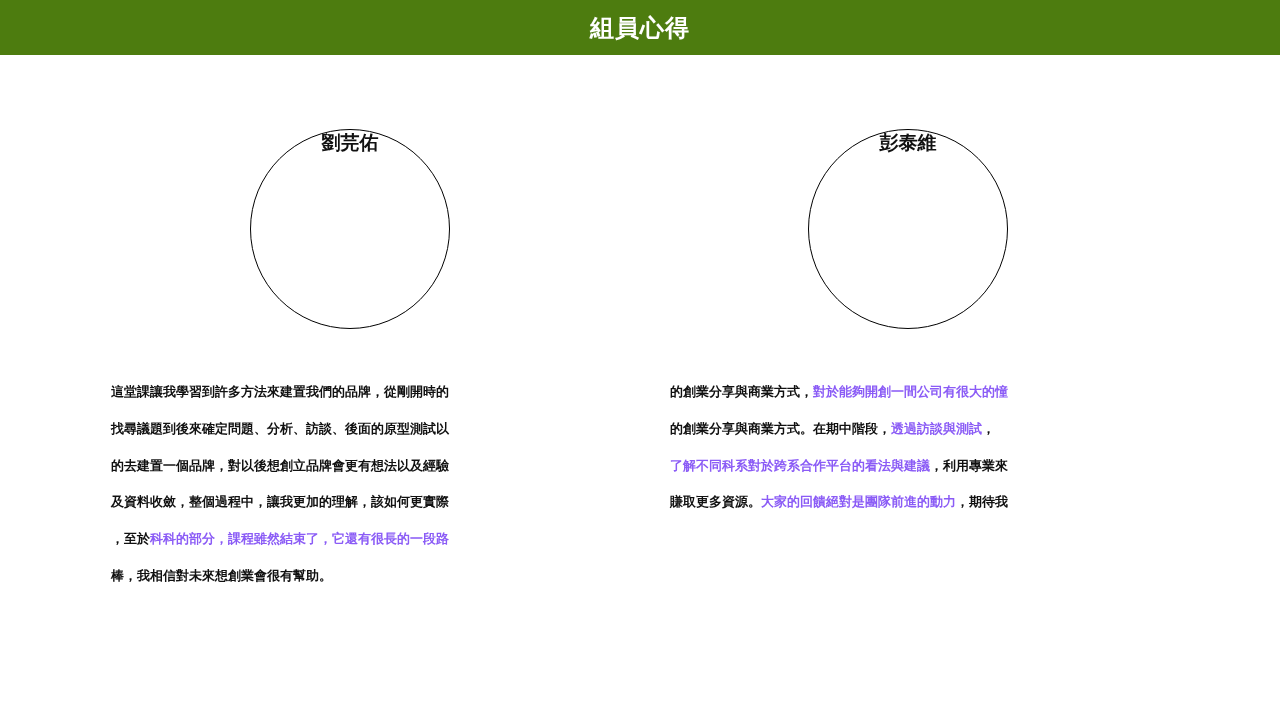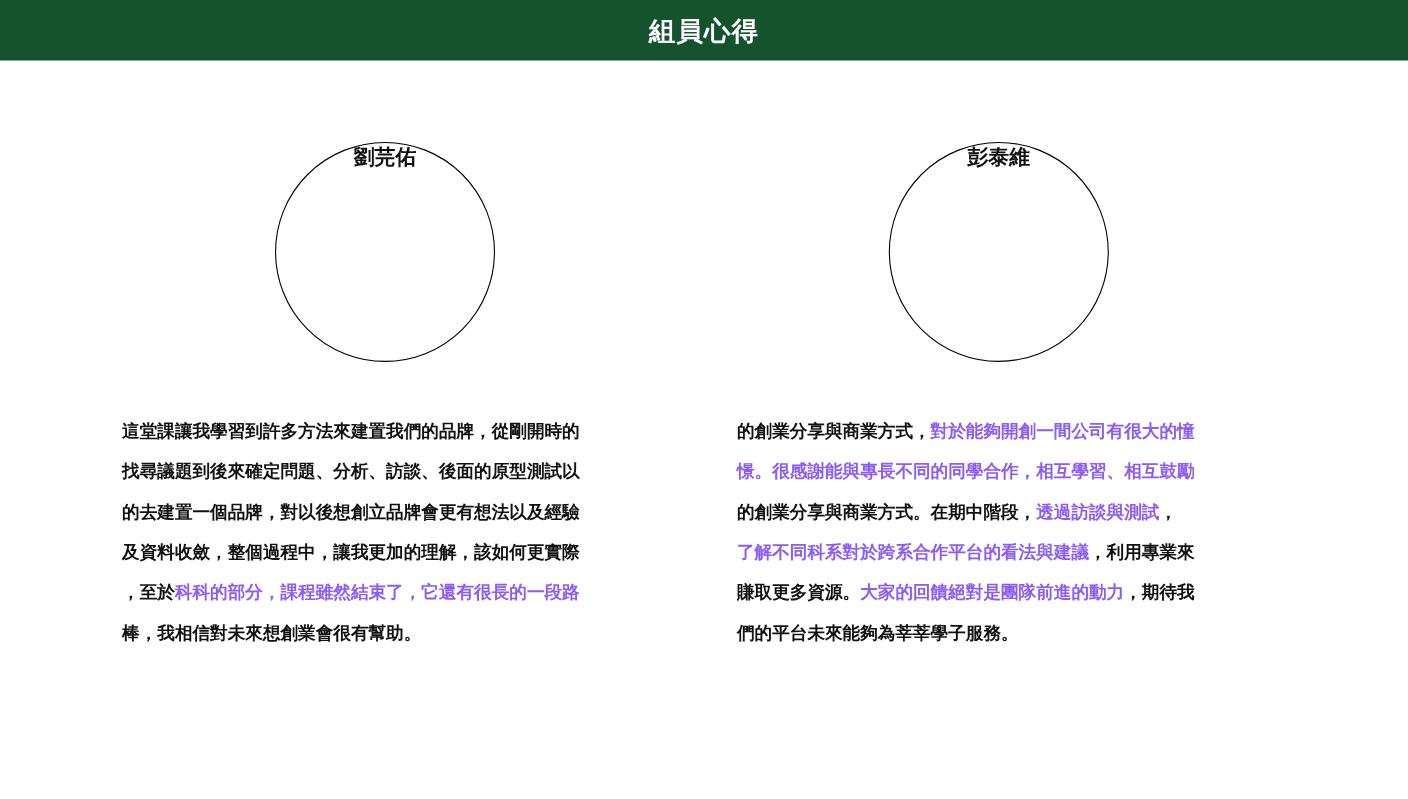--- a/index.html
+++ b/index.html
@@ -9,21 +9,21 @@
       height: 726px;
       background: #ffffff;
       overflow: hidden;
       font-family: "DejaVu Sans", "Liberation Sans", sans-serif;
     }
     .header {
       position: absolute;
       left: 0; top: 0;
       width: 1280px;
       height: 55px;
-      background: #14532d;
+      background: #4d7c0f;
       display: flex;
       align-items: center;
       justify-content: center;
     }
     .header-title {
       color: #ffffff;
       font-size: 24px;
       font-weight: bold;
       letter-spacing: 1px;
     }
@@ -41,21 +41,21 @@
     .avatar-name {
       font-size: 19px;
       font-weight: bold;
       color: #111111;
     }
     #avatar-1 { left: 250px; top: 129px; }
     #avatar-2 { left: 808px; top: 129px; }
     .essay {
       position: absolute;
       width: 480px;
-      font-size: 16px;
+      font-size: 13px;
       line-height: 36.8px;
       font-weight: bold;
       color: #111111;
       word-break: break-all;
       text-align: justify;
     }
     #essay-1 { left: 111px; top: 374px; }
     #essay-2 { left: 670px; top: 374px; }
     .hl { color: #8b5cf6; }
     .line { display: block; white-space: nowrap; }
@@ -78,18 +78,16 @@
 <div class="essay" id="essay-1">
     <span class="line"><span>這堂課讓我學習到許多方法來建置我們的品牌，從剛開時的</span></span>
     <span class="line"><span>找尋議題到後來確定問題、分析、訪談、後面的原型測試以</span></span>
     <span class="line"><span>的去建置一個品牌，對以後想創立品牌會更有想法以及經驗</span></span>
     <span class="line"><span>及資料收斂，整個過程中，讓我更加的理解，該如何更實際</span></span>
     <span class="line"><span>，至於</span><span class="hl">科科的部分，課程雖然結束了，它還有很長的一段路</span></span>
     <span class="line"><span>棒，我相信對未來想創業會很有幫助。</span></span>
   </div>
 <div class="essay" id="essay-2">
     <span class="line"><span>的創業分享與商業方式，</span><span class="hl">對於能夠開創一間公司有很大的憧</span></span>
-    <span class="line"><span class="hl">憬。很感謝能與專長不同的同學合作，相互學習、相互鼓勵</span></span>
     <span class="line"><span>的創業分享與商業方式。在期中階段，</span><span class="hl">透過訪談與測試</span><span>，</span></span>
     <span class="line"><span class="hl">了解不同科系對於跨系合作平台的看法與建議</span><span>，利用專業來</span></span>
     <span class="line"><span>賺取更多資源。</span><span class="hl">大家的回饋絕對是團隊前進的動力</span><span>，期待我</span></span>
-    <span class="line"><span>們的平台未來能夠為莘莘學子服務。</span></span>
   </div>
 
 </body></html>

